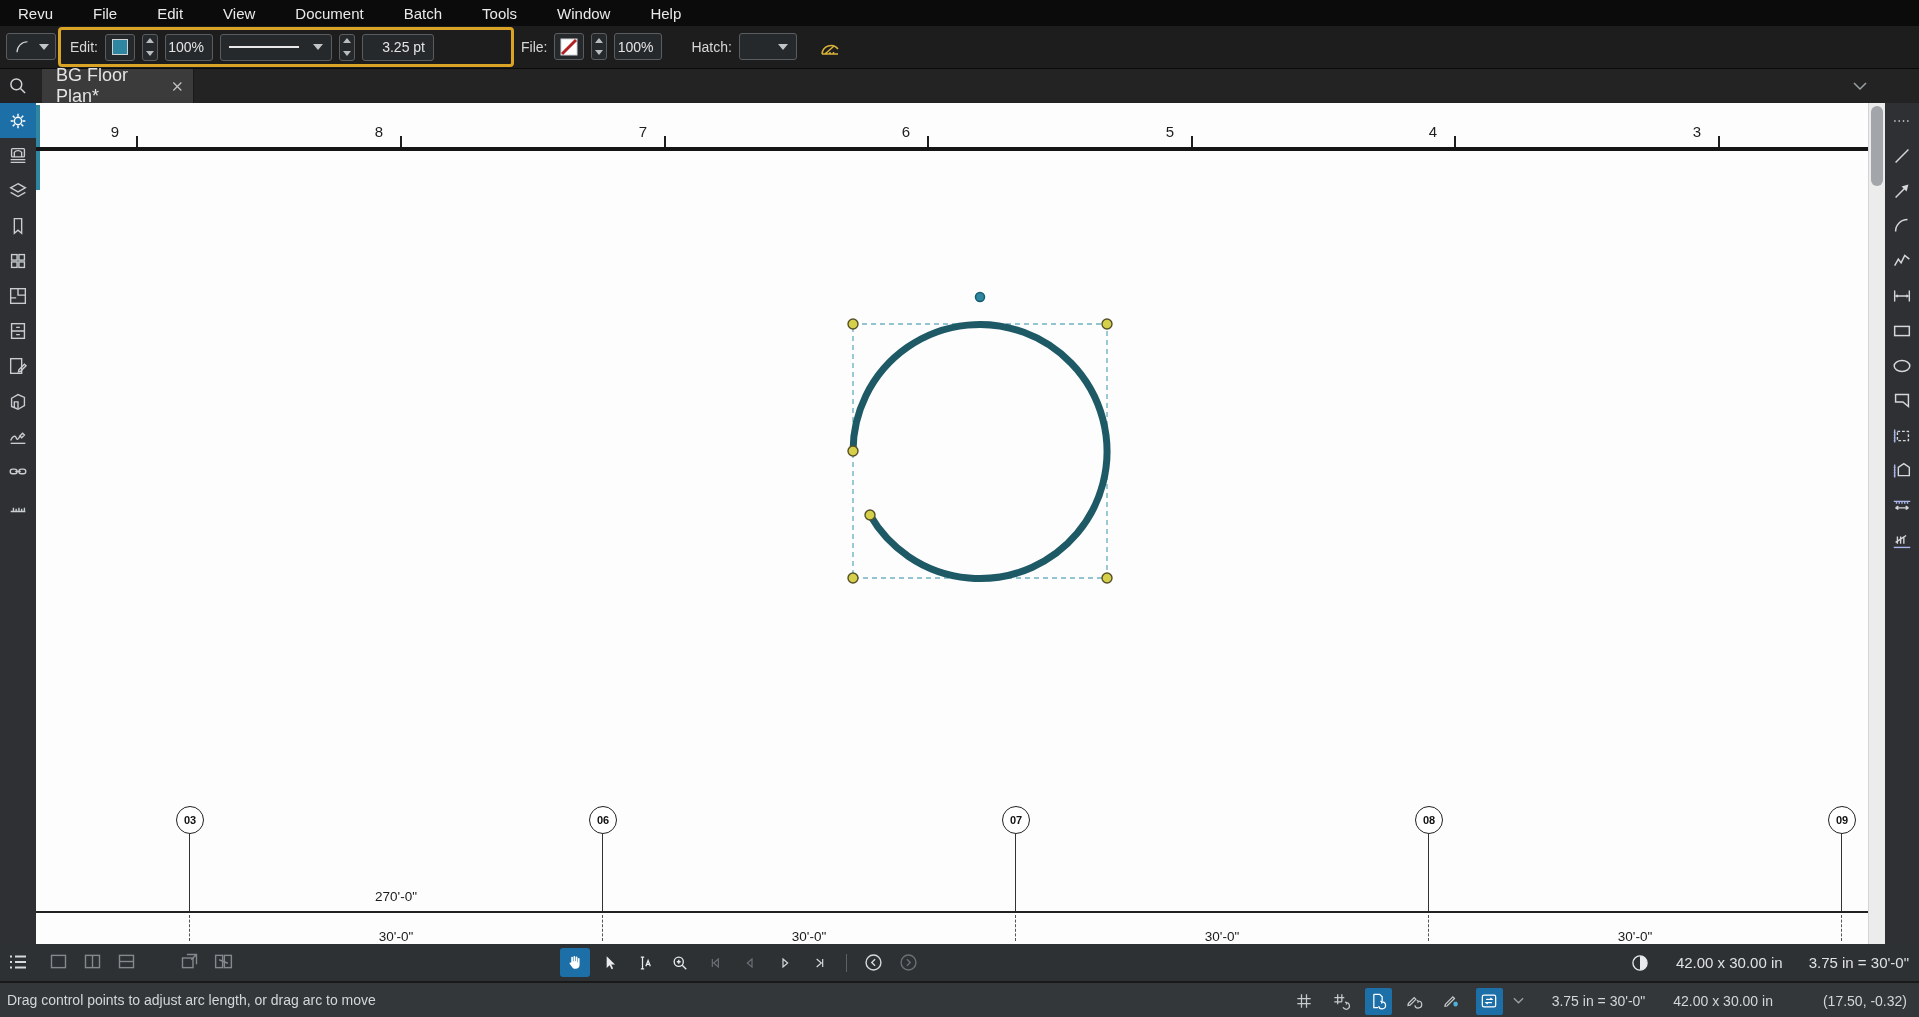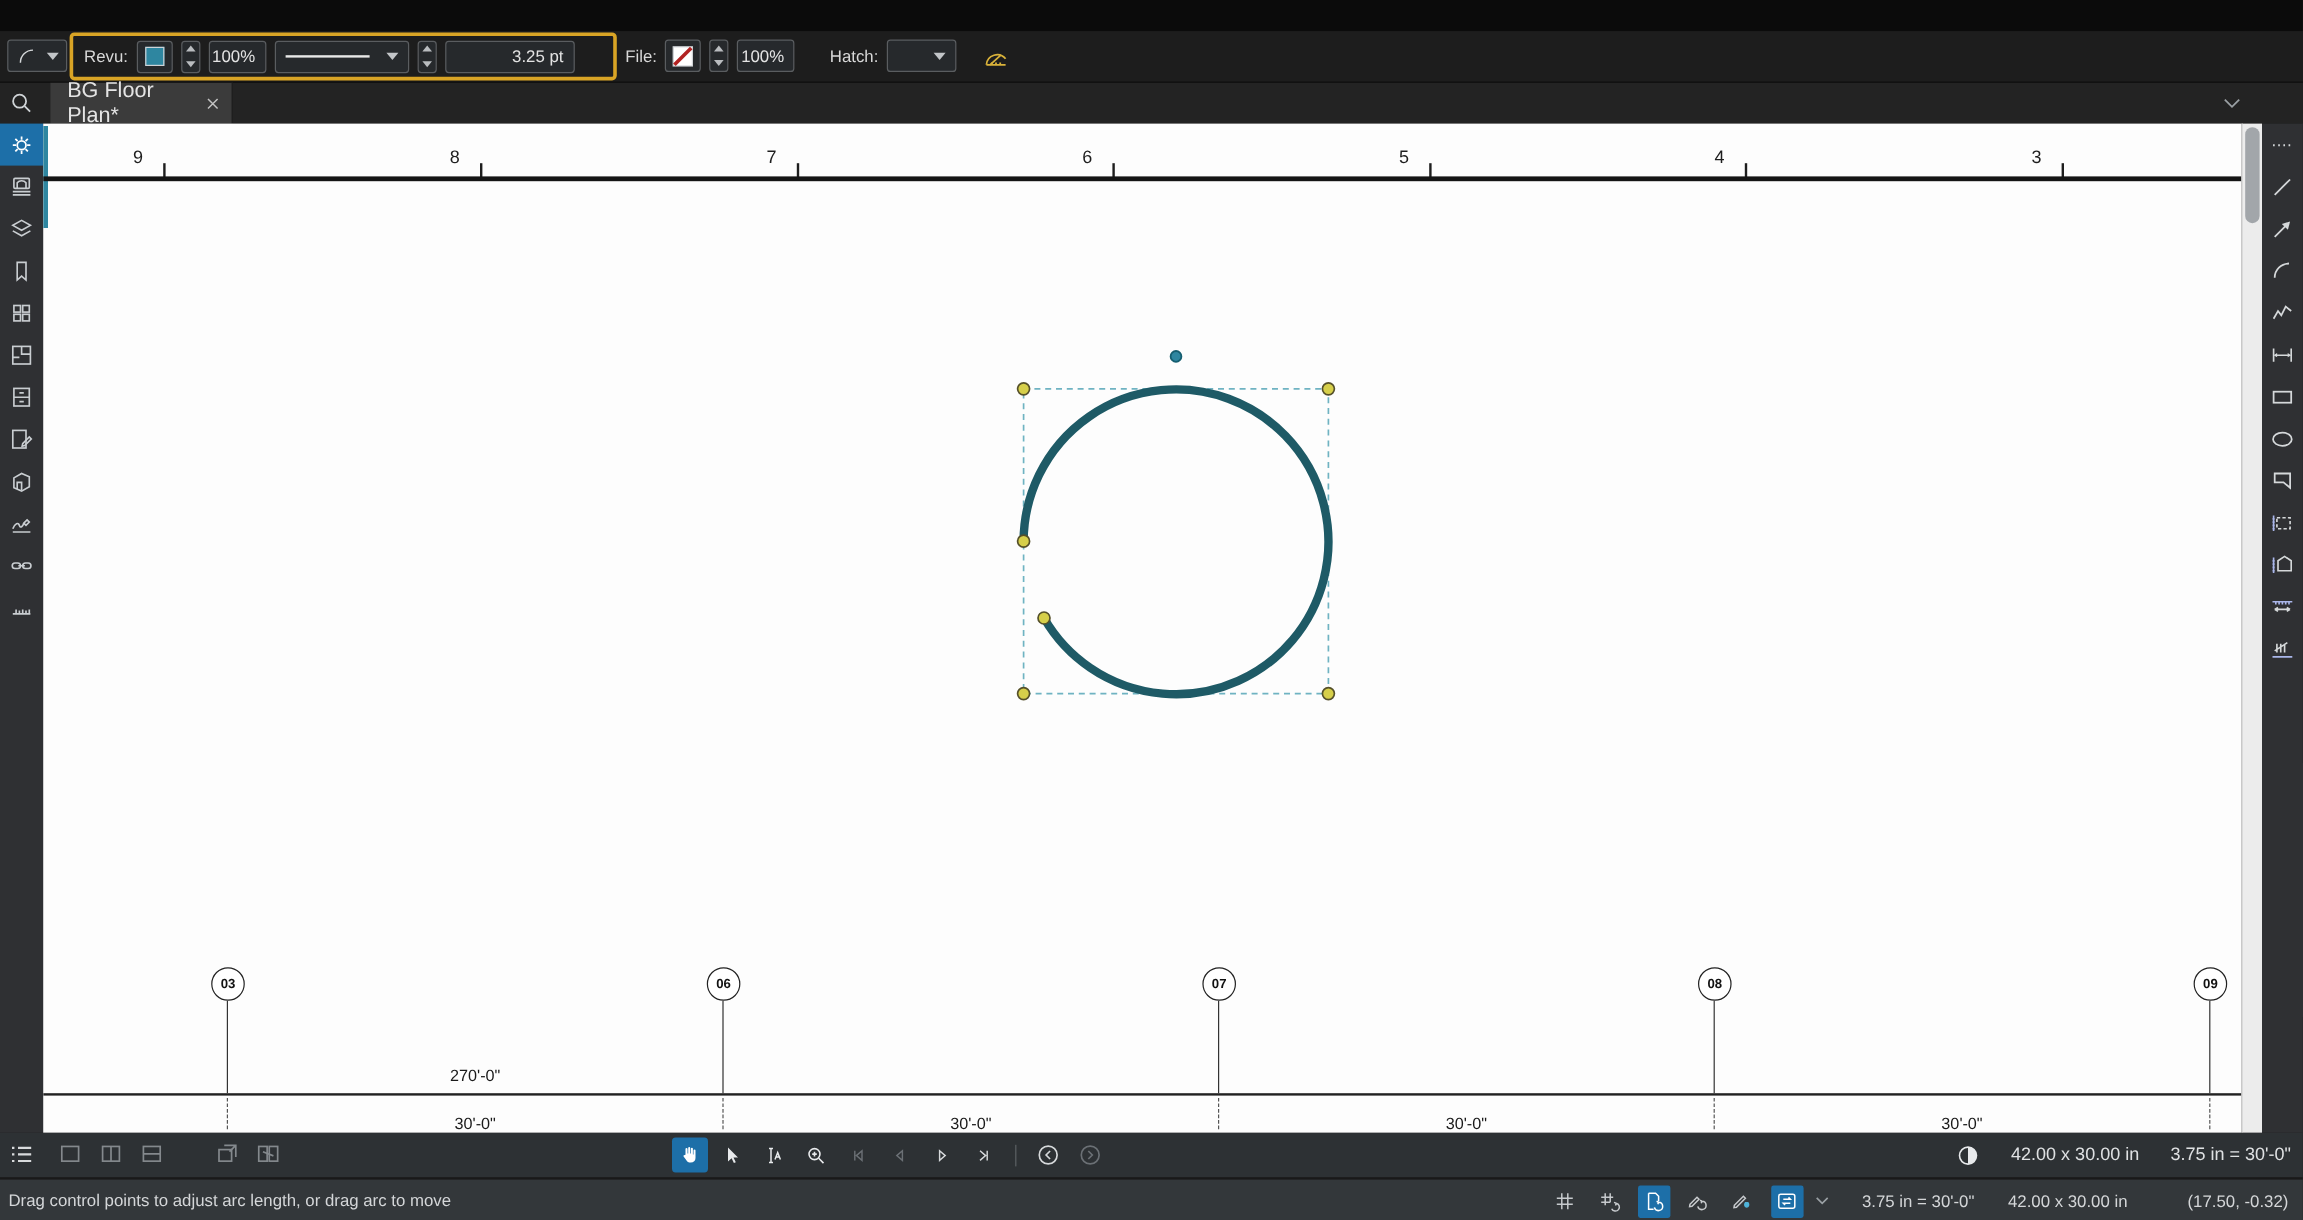--- a/index.html
+++ b/index.html
@@ -87,32 +87,43 @@
   #status-hint { position:absolute; left:7px; top:9px; }
   #status-right { position:absolute; right:12px; top:0; height:36px; display:flex; align-items:center; gap:10px; }
   .st-ic { width:27px; height:27px; display:flex; align-items:center; justify-content:center; border-radius:2px; }
   .st-ic.active { background:#1D6FA8; }
   .st-txt { margin-left:18px; }
 </style>
 </head>
 <body>
 
 <div id="titlebar">
+  <div id="menu">
+    <span class="mi">Revu</span>
+    <span class="mi">File</span>
+    <span class="mi">Edit</span>
+    <span class="mi">View</span>
+    <span class="mi">Document</span>
+    <span class="mi">Batch</span>
+    <span class="mi">Tools</span>
+    <span class="mi">Window</span>
+    <span class="mi">Help</span>
+  </div>
 </div>
 
 <div id="propsbar">
   <div id="tool-dd" class="tb-box">
     <svg width="20" height="18" viewBox="0 0 24 24" fill="none" stroke="#d5d8da" stroke-width="1.6">
       <path d="M4 19A14 14 0 0 1 18 5"></path>
       </svg>
     <span class="chev"></span>
   </div>
 
   <div id="yellow-group">
-    <span>Revu:</span>
+    <span>Edit:</span>
     <div class="swatch">
       <div style="width:16px;height:16px;background:#2E86A0;border:1px solid #cfd3d6;"></div>
     </div>
     <div class="spinner">
       <span>
           <i class="spin-up"></i>
         </span>
         <span>
           <i class="spin-dn"></i>
         </span>
@@ -125,21 +136,21 @@
       <span class="chev"></span>
     </div>
     <div class="spinner">
       <span>
           <i class="spin-up"></i>
         </span>
         <span>
           <i class="spin-dn"></i>
         </span>
     </div>
-    <div class="tb-box val-box" style="width:108px;">
+    <div class="tb-box val-box" style="width:72px;">
       <span>3.25 pt</span>
     </div>
   </div>
 
   <div id="fill-group">
     <span>File:</span>
     <div class="swatch">
       <svg width="18" height="18" viewBox="0 0 18 18">
         <rect x="1" y="1" width="16" height="16" fill="#fff" stroke="#cfd3d6"></rect>
         <path d="M2 16L16 2" stroke="#b22222" stroke-width="3"></path>

